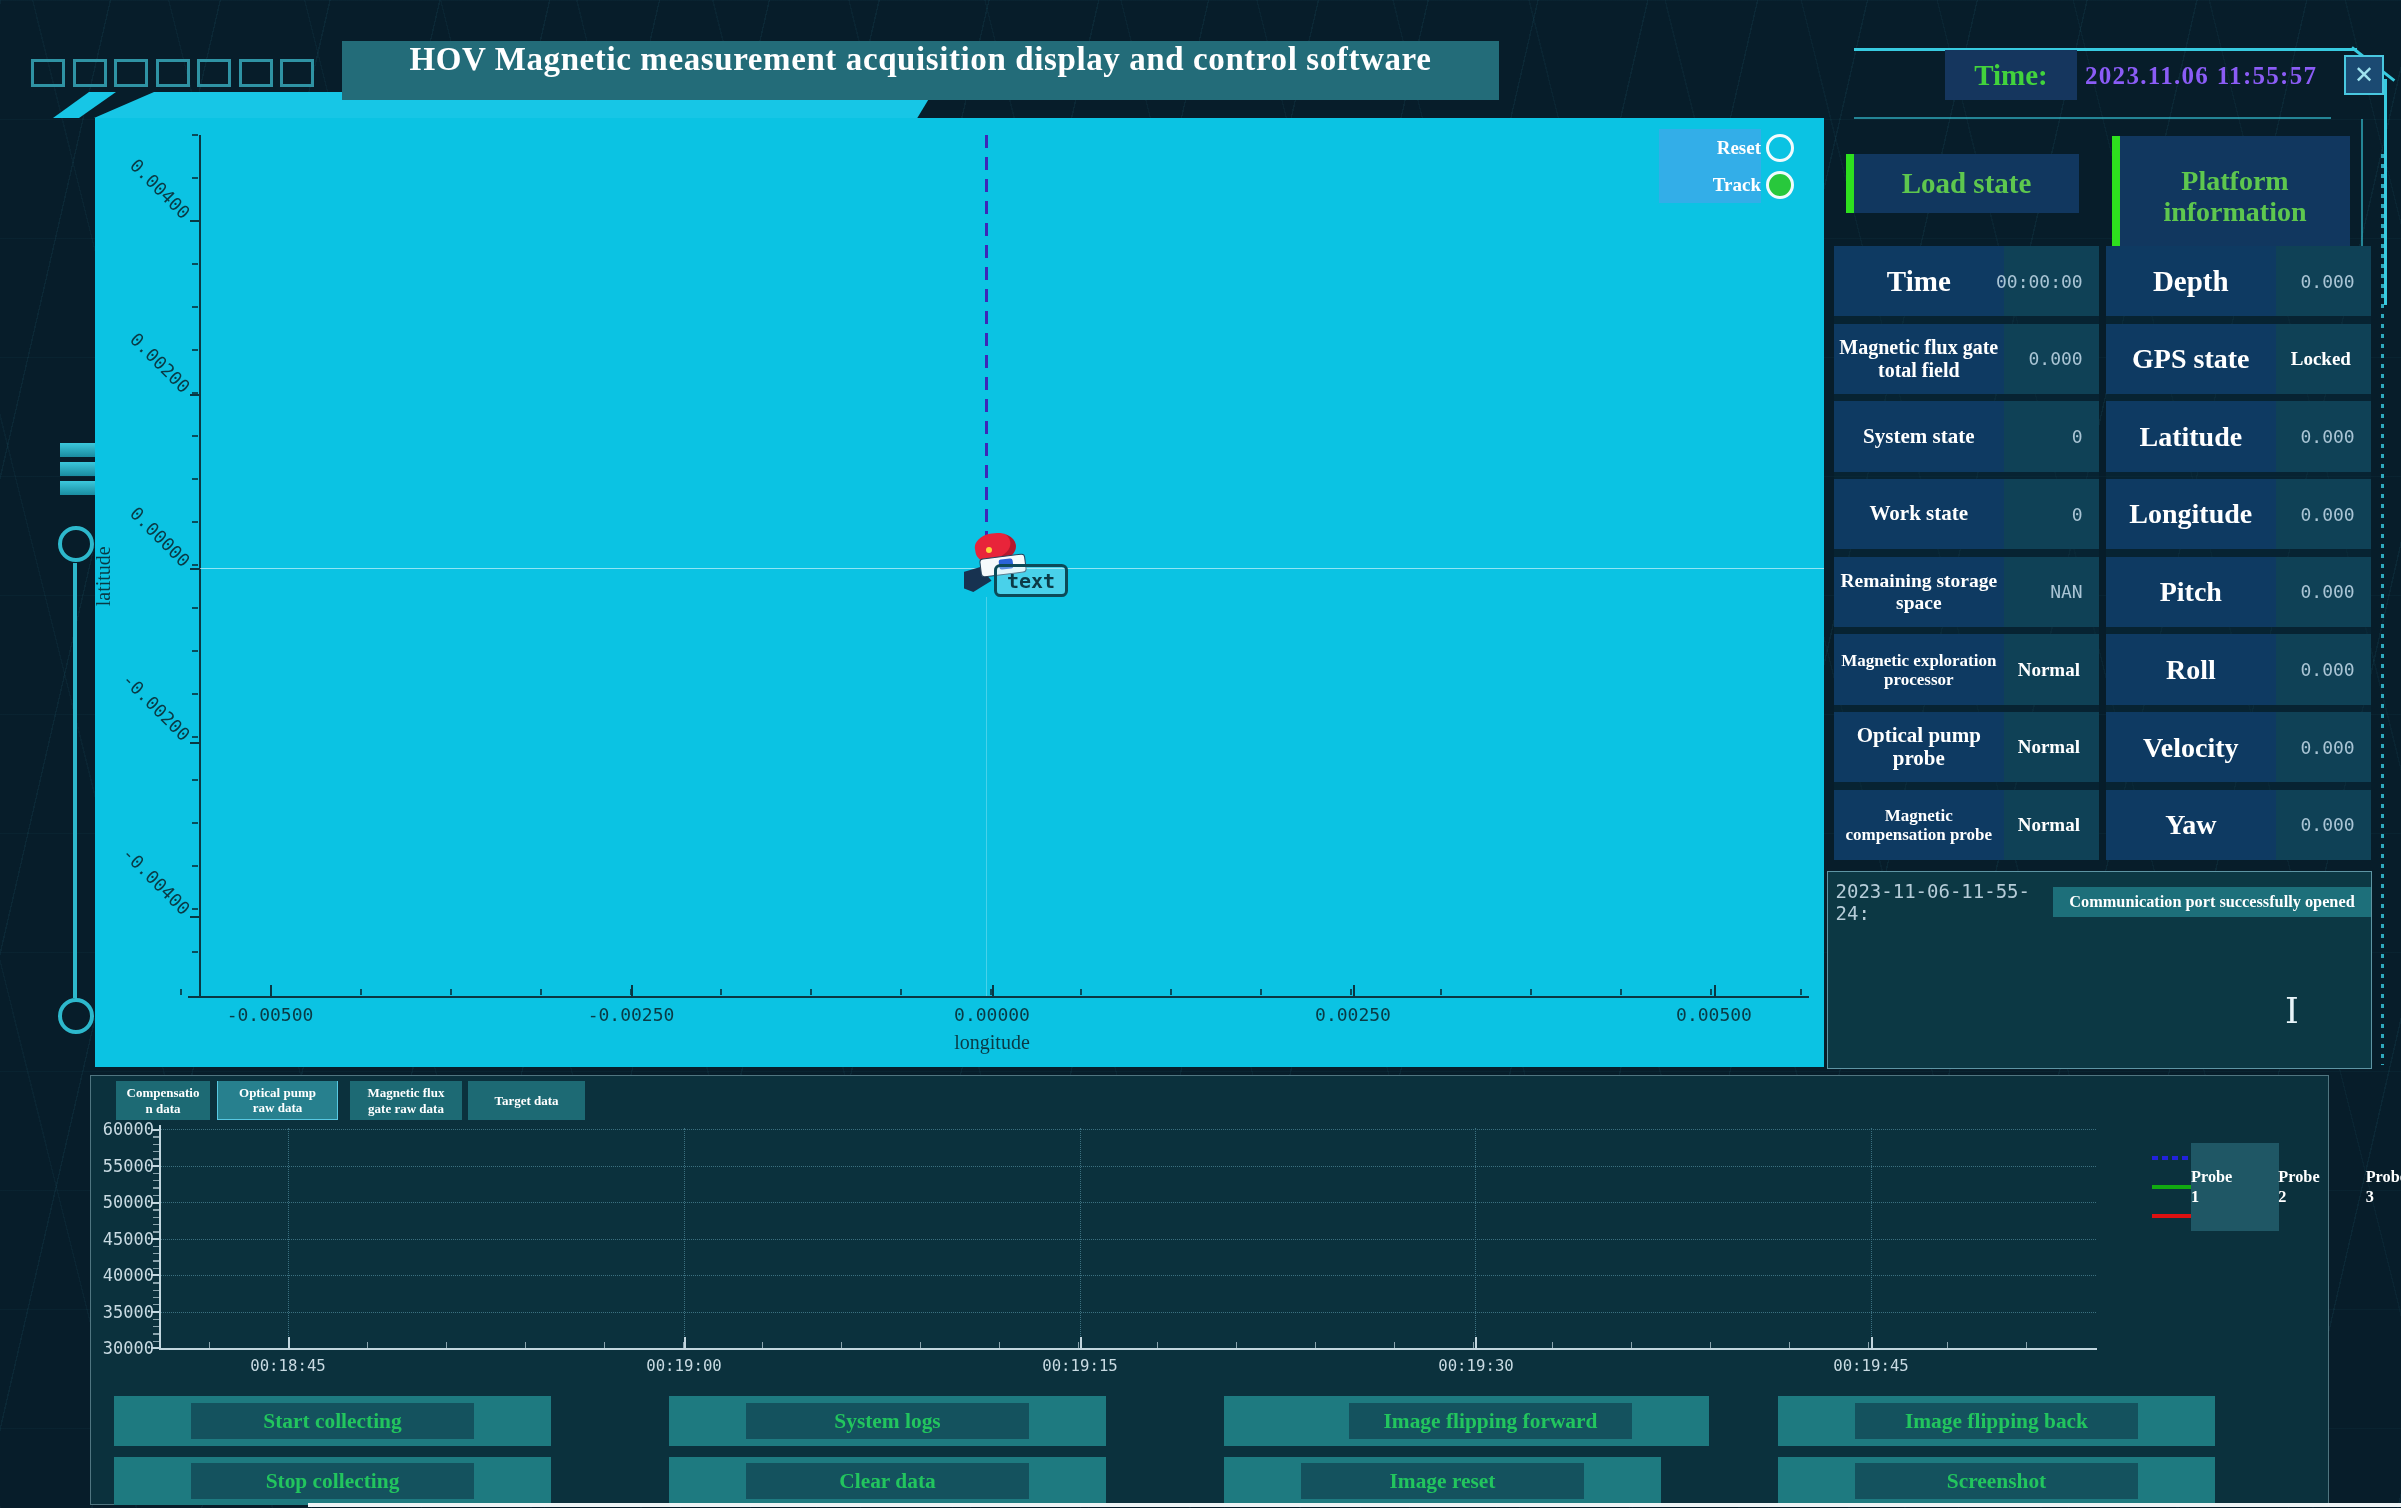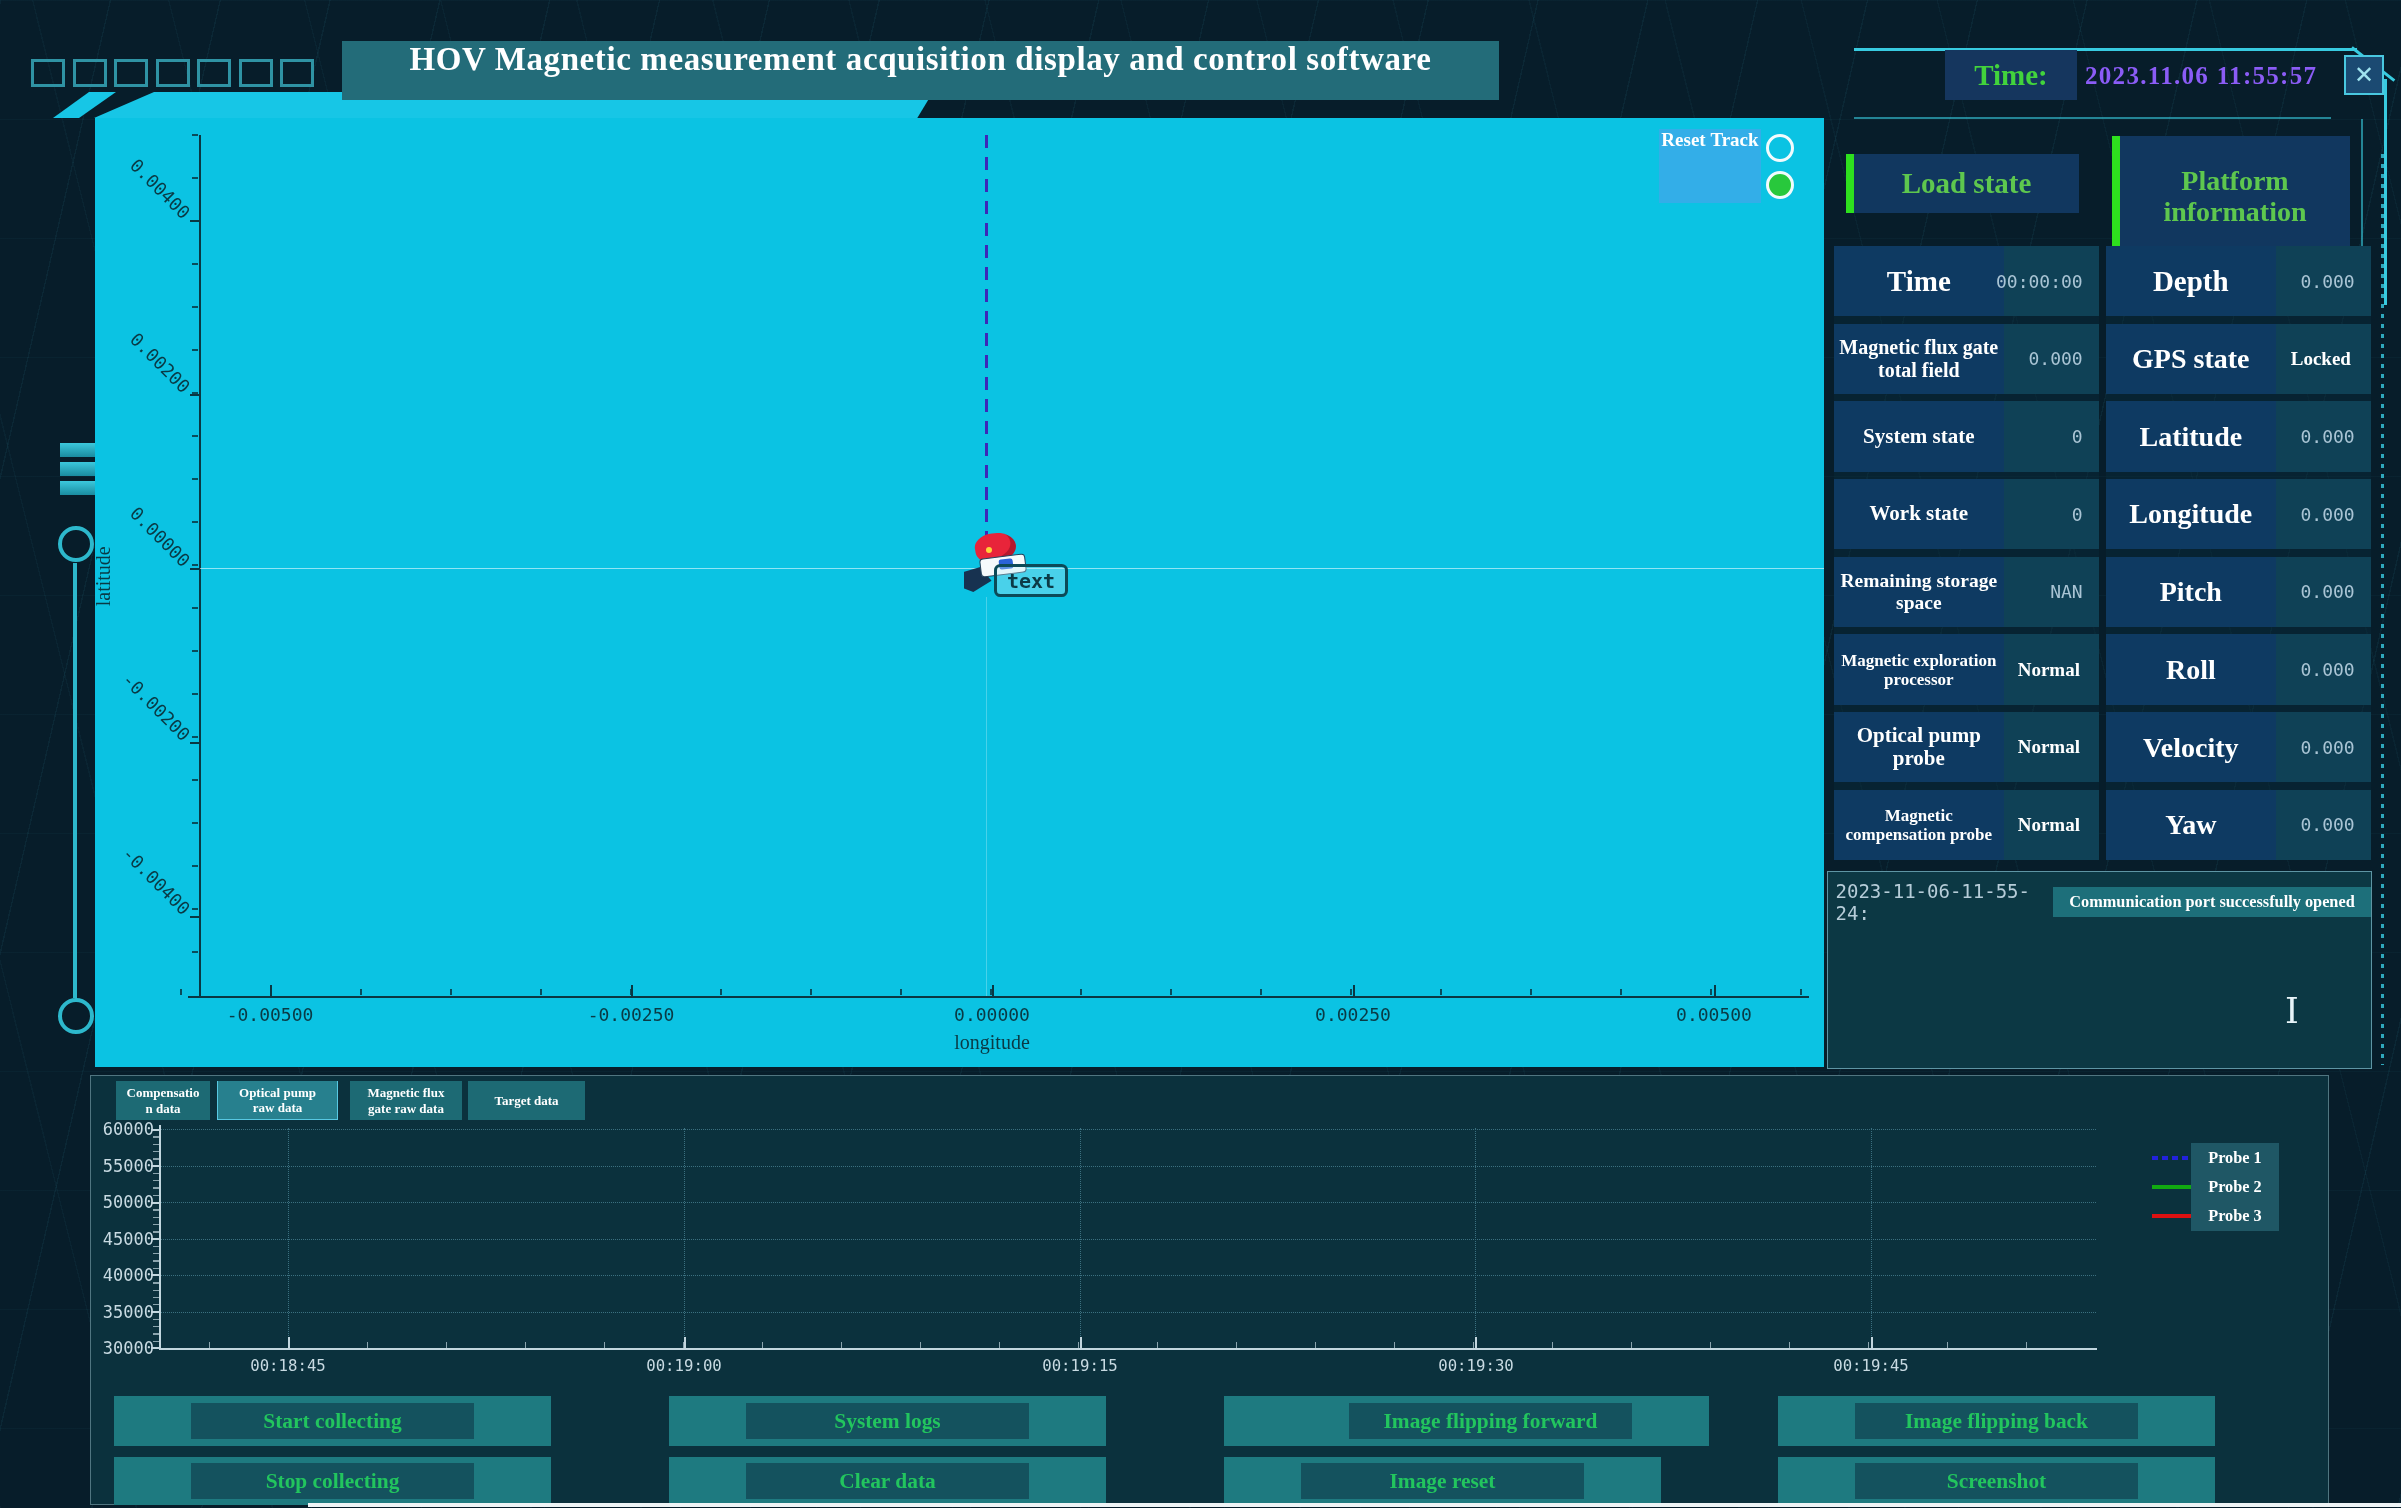--- a/index.html
+++ b/index.html
@@ -71,21 +71,21 @@
   #vehicle .v-win{position:absolute;left:38px;top:31px;width:14px;height:10px;background:#2a62d8;border-radius:2.5px;transform:rotate(-7deg);}
   #vehicle .v-fin{position:absolute;left:2.5px;top:39px;width:28px;height:25px;background:#173250;
     clip-path:polygon(0 20%,60% 0,100% 55%,35% 100%,0 85%);}
   #vehicle .v-dot{position:absolute;left:25px;top:19px;width:6.3px;height:6.3px;background:#ffd23a;border-radius:50%;}
   #vehicle .v-tag{position:absolute;left:33px;top:36px;width:74px;height:33px;border:3.1px solid #0c4a58;
     border-radius:6.3px;background:rgba(190,235,245,.35);display:flex;align-items:center;justify-content:center;
     color:#0c3a46;font-family:"DejaVu Sans Mono",monospace;font-weight:bold;font-size:20px;box-sizing:border-box;}
 
   
   #map-legend{left:1564px;top:11.3px;width:102px;height:74px;background:#33aee8;display:flex;
-              justify-content:space-around;align-items:flex-start;}
+              flex-direction:column;justify-content:space-around;align-items:flex-end;}
   #map-legend .ml{color:#fff;font-weight:bold;font-size:19px;}
   .radio{position:absolute;width:28px;height:28px;border:3.8px solid #f2fbfd;border-radius:50%;
          box-sizing:border-box;cursor:pointer;}
   .radio.on{background:#28c83c;}
 
   
   .panel-head{background:#11375f;border-left:8.8px solid #2ee01e;display:flex;align-items:center;
               justify-content:center;text-align:center;color:#5ec74e;font-weight:bold;}
   #load-head{left:1846px;top:154px;width:225px;height:59px;font-size:29px;}
   #plat-head{left:2112px;top:136px;width:230px;height:120px;font-size:28px;line-height:1.12;}
@@ -140,22 +140,22 @@
   .cxt{position:absolute;top:261px;width:1.9px;height:11.3px;background:#c2d6de;}
   #cyminor{position:absolute;left:62px;top:53px;width:6.3px;height:219px;
     background:repeating-linear-gradient(to bottom,rgba(194,214,222,.7) 0 1.3px,transparent 1.3px 7.3px);}
   #cxminor{position:absolute;left:118px;top:266px;width:1891px;height:6.3px;
     background:repeating-linear-gradient(to right,rgba(194,214,222,.7) 0 1.3px,transparent 1.3px 79px);}
   .lsample{position:absolute;left:2061px;width:39px;height:4.4px;}
   #ls1{background:repeating-linear-gradient(to right,#2222dd 0 6.3px,transparent 6.3px 10px);}
   #ls2{background:#11aa11;}
   #ls3{background:#dd1111;}
   #chart-legend{position:absolute;left:2100px;top:67px;width:88px;height:88px;
-    background:rgba(34,90,104,.92);display:flex;flex-direction:column;justify-content:space-around;
-    align-items:center;}
+    background:rgba(34,90,104,.92);display:flex;flex-direction:row;justify-content:space-around;
+    align-items:center;gap:46px;}
   #chart-legend .ll{color:#fff;font-weight:bold;font-size:16.3px;}
 
   .btn{position:absolute;width:437px;background:#1e7a80;display:flex;align-items:center;
        justify-content:center;cursor:pointer;}
   .btn .inner{width:283px;height:36px;background:#14525e;display:flex;align-items:center;
        justify-content:center;color:#22c55e;font-weight:bold;font-size:21.4px;white-space:nowrap;}
 
   #bottom-line{left:308px;top:1503px;width:2094px;height:3.8px;background:#eef4f6;}
 </style>
 </head>

